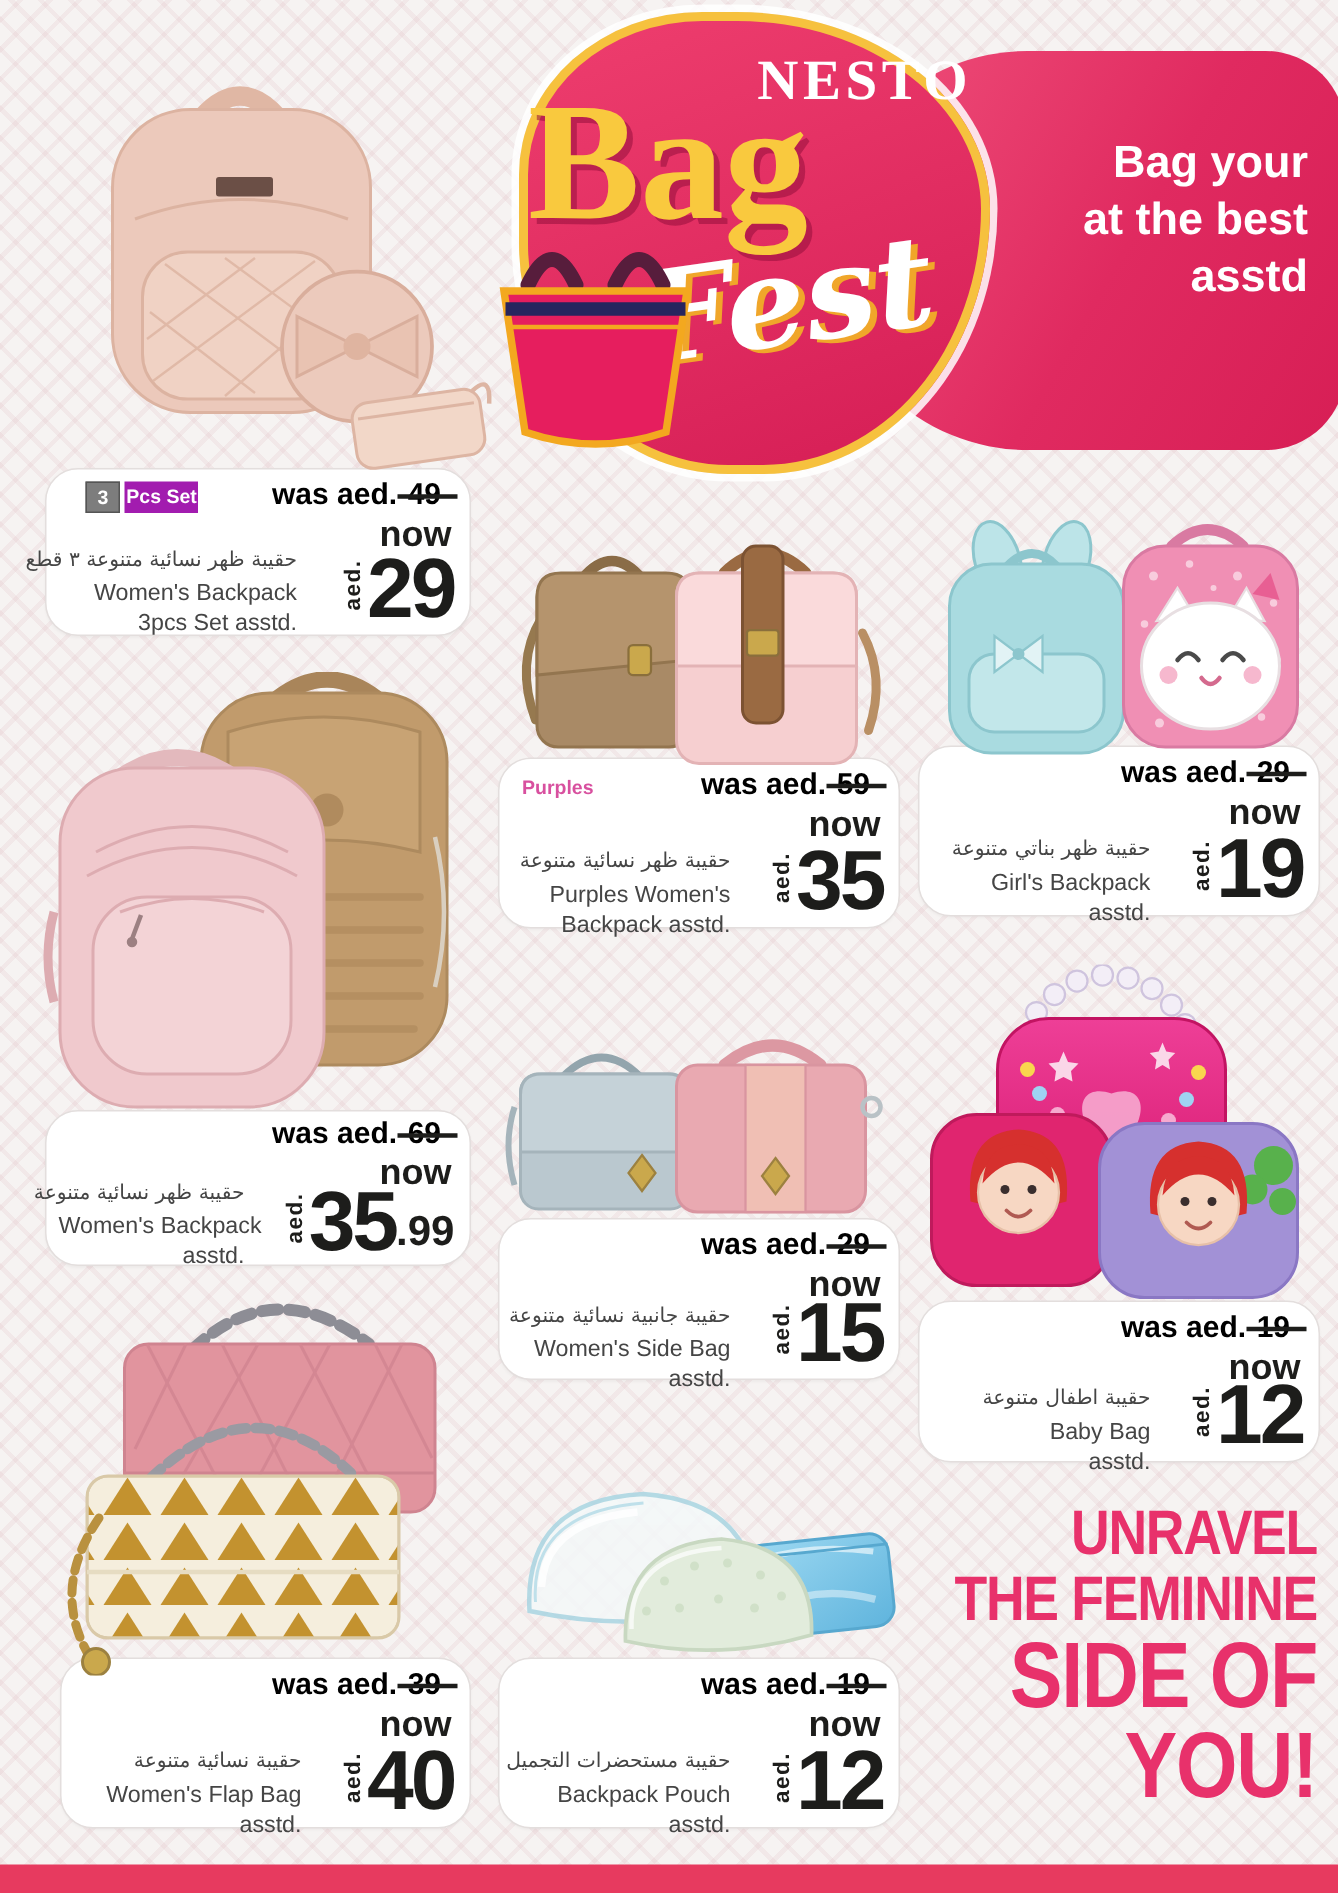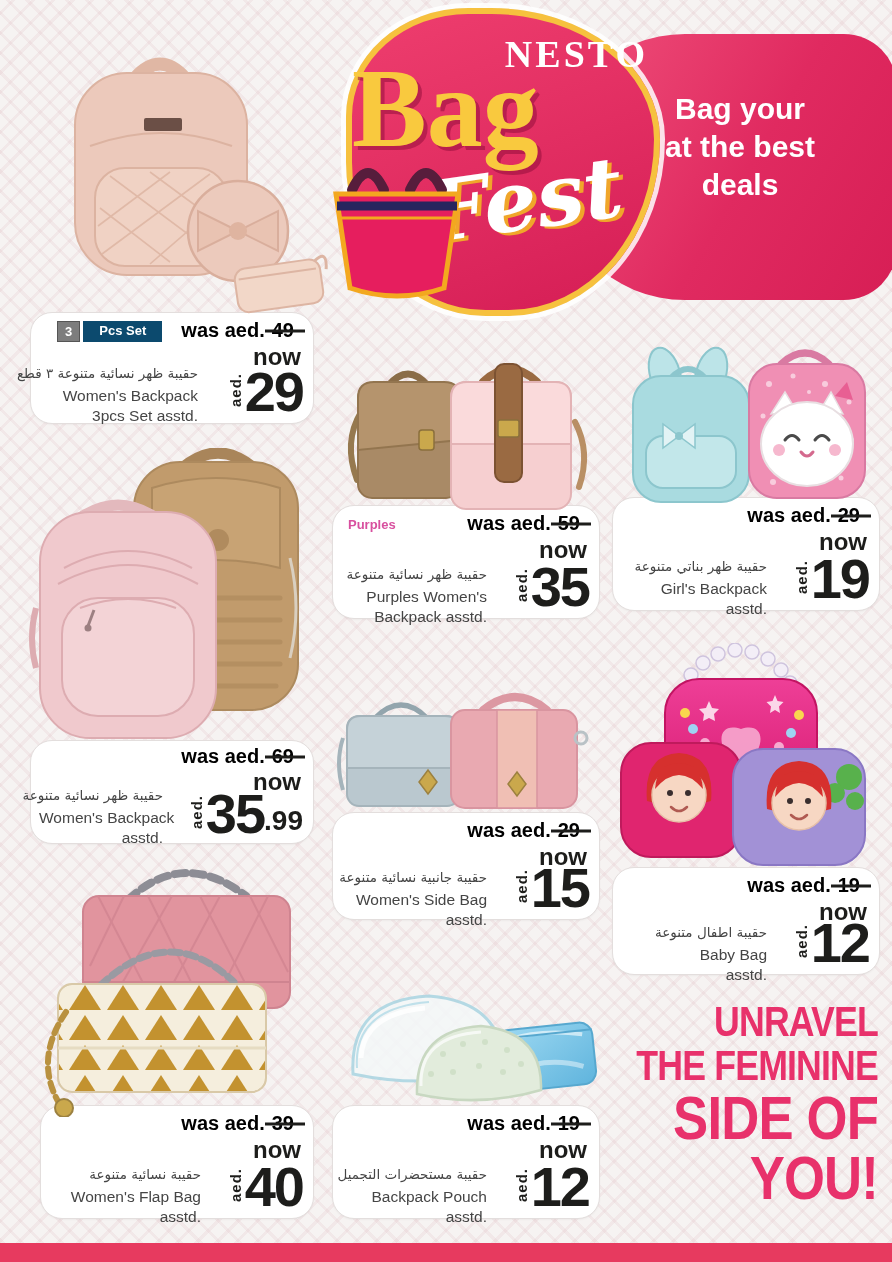--- a/index.html
+++ b/index.html
@@ -19,42 +19,42 @@
     border:6px solid #f6c13e; box-shadow:0 0 0 5px rgba(255,255,255,.85);
     border-radius:42% 58% 52% 48% / 38% 46% 62% 54%; }
   .nesto { position:absolute; left:348px; top:32px; width:300px; z-index:3; text-align:right;
     color:#fff; font-family:"Liberation Serif", serif; font-weight:bold; font-size:38px; letter-spacing:3px; }
   .bag-word { position:absolute; left:352px; top:52px; width:296px; z-index:3; text-align:left;
     color:#f9c93e; font-family:"Liberation Serif", serif; font-weight:bold; font-size:112px; line-height:1;
     text-shadow:4px 4px 0 rgba(150,15,60,.55); }
   .fest-word { position:absolute; left:428px; top:158px; z-index:4;
     color:#fff; font-family:"DejaVu Serif", serif; font-style:italic; font-weight:bold; font-size:84px; line-height:1;
     transform:rotate(-8deg); text-shadow:4px 3px 0 #f0a62a; }
-  .tagline { position:absolute; left:608px; top:90px; width:264px; z-index:3; text-align:center;
+  .tagline { position:absolute; left:608px; top:90px; width:264px; z-index:3; text-align:right;
     color:#fff; font-weight:bold; font-size:30px; line-height:38px; }
   .tote-icon { position:absolute; left:318px; top:152px; width:158px; height:152px; z-index:4; }
 
   
   .card { position:absolute; z-index:2; background:#fff; border:1px solid #e3dedd; border-radius:22px;
     box-shadow:0 1px 2px rgba(0,0,0,.04); }
   .was-line { position:absolute; top:6px; right:12px; font-weight:bold; font-size:20px; color:#000000; white-space:nowrap; }
   .was-num { position:relative; padding:0 7px; display:inline-block; }
   .was-num::after { content:""; position:absolute; left:0; right:-4px; top:50%; height:3px; background:#1d1d1b; transform:translateY(-50%); }
   .now-label { position:absolute; top:30px; right:12px; font-weight:bold; font-size:24px; color:#1d1d1b; }
   .price-row { position:absolute; bottom:8px; right:10px; display:flex; align-items:flex-end; color:#1d1d1b; }
   .currency-vert { writing-mode:vertical-rl; transform:rotate(180deg); font-weight:bold; font-size:15px;
     letter-spacing:1px; margin-right:1px; margin-bottom:8px; }
   .big-num { font-weight:bold; font-size:56px; line-height:.82; letter-spacing:-2px; }
   .frac { font-weight:bold; font-size:28px; line-height:1; margin-bottom:2px; }
   .names { position:absolute; left:8px; text-align:right; color:#454545; }
   .name-ar { font-family:"DejaVu Sans", sans-serif; font-size:13.5px; margin-bottom:5px; white-space:nowrap;margin-top:16px; }
   .name-en { font-size:15.5px; line-height:1.3; white-space:nowrap; }
   .badge { position:absolute; top:8px; left:26px; display:flex; font-size:13px; font-weight:bold; color:#fff; }
   .badge .b1 { background:#7d7d7d; padding:2px 7px; border:1px solid #555; }
-  .badge .b2 { background:#0c4a6e; padding:2px 16px; margin-left:3px; }
+  .badge .b2 { background:#a21caf; padding:2px 1px; margin-left:3px; }
   .brand-label { position:absolute; top:11px; left:15px; color:#d8509f; font-weight:bold; font-size:13px; }
 
   .product-image { position:absolute; z-index:3; }
   .product-image svg { display:block; width:100%; height:100%; }
 
   
   .footer-tagline { position:absolute; right:14px; top:1000px; width:310px; z-index:2; text-align:right;
     color:#e8316b; font-weight:bold; }
   .footer-tagline > div { transform:scaleX(.85); transform-origin:right center; letter-spacing:-1px; }
   .ft-sm { font-size:42px; line-height:44px; }
@@ -67,21 +67,21 @@
 <div class="page">
 
   <div class="tagline-blob"></div>
   <div class="logo-blob"></div>
   <div class="nesto">NESTO</div>
   <div class="bag-word">Bag</div>
   <div class="fest-word">Fest</div>
   <div class="tagline">
     <div>Bag your</div>
     <div>at the best</div>
-    <div>deals</div>
+    <div>asstd</div>
   </div>
   <div class="tote-icon">
     <svg viewBox="0 0 158 152">
       <path d="M34,38 Q50,4 66,38" fill="none" stroke="#571d3c" stroke-width="10" stroke-linecap="round"></path>
       <path d="M92,38 Q108,4 124,38" fill="none" stroke="#571d3c" stroke-width="10" stroke-linecap="round"></path>
       <path d="M18,42 L140,42 L126,136 Q79,152 32,136 Z" fill="#e61e5e" stroke="#f3a81f" stroke-width="5"></path>
       <path d="M19,54 L139,54" stroke="#27255e" stroke-width="9"></path>
       <path d="M22,66 L136,66" stroke="#f3a81f" stroke-width="3"></path>
     </svg>
   </div>

